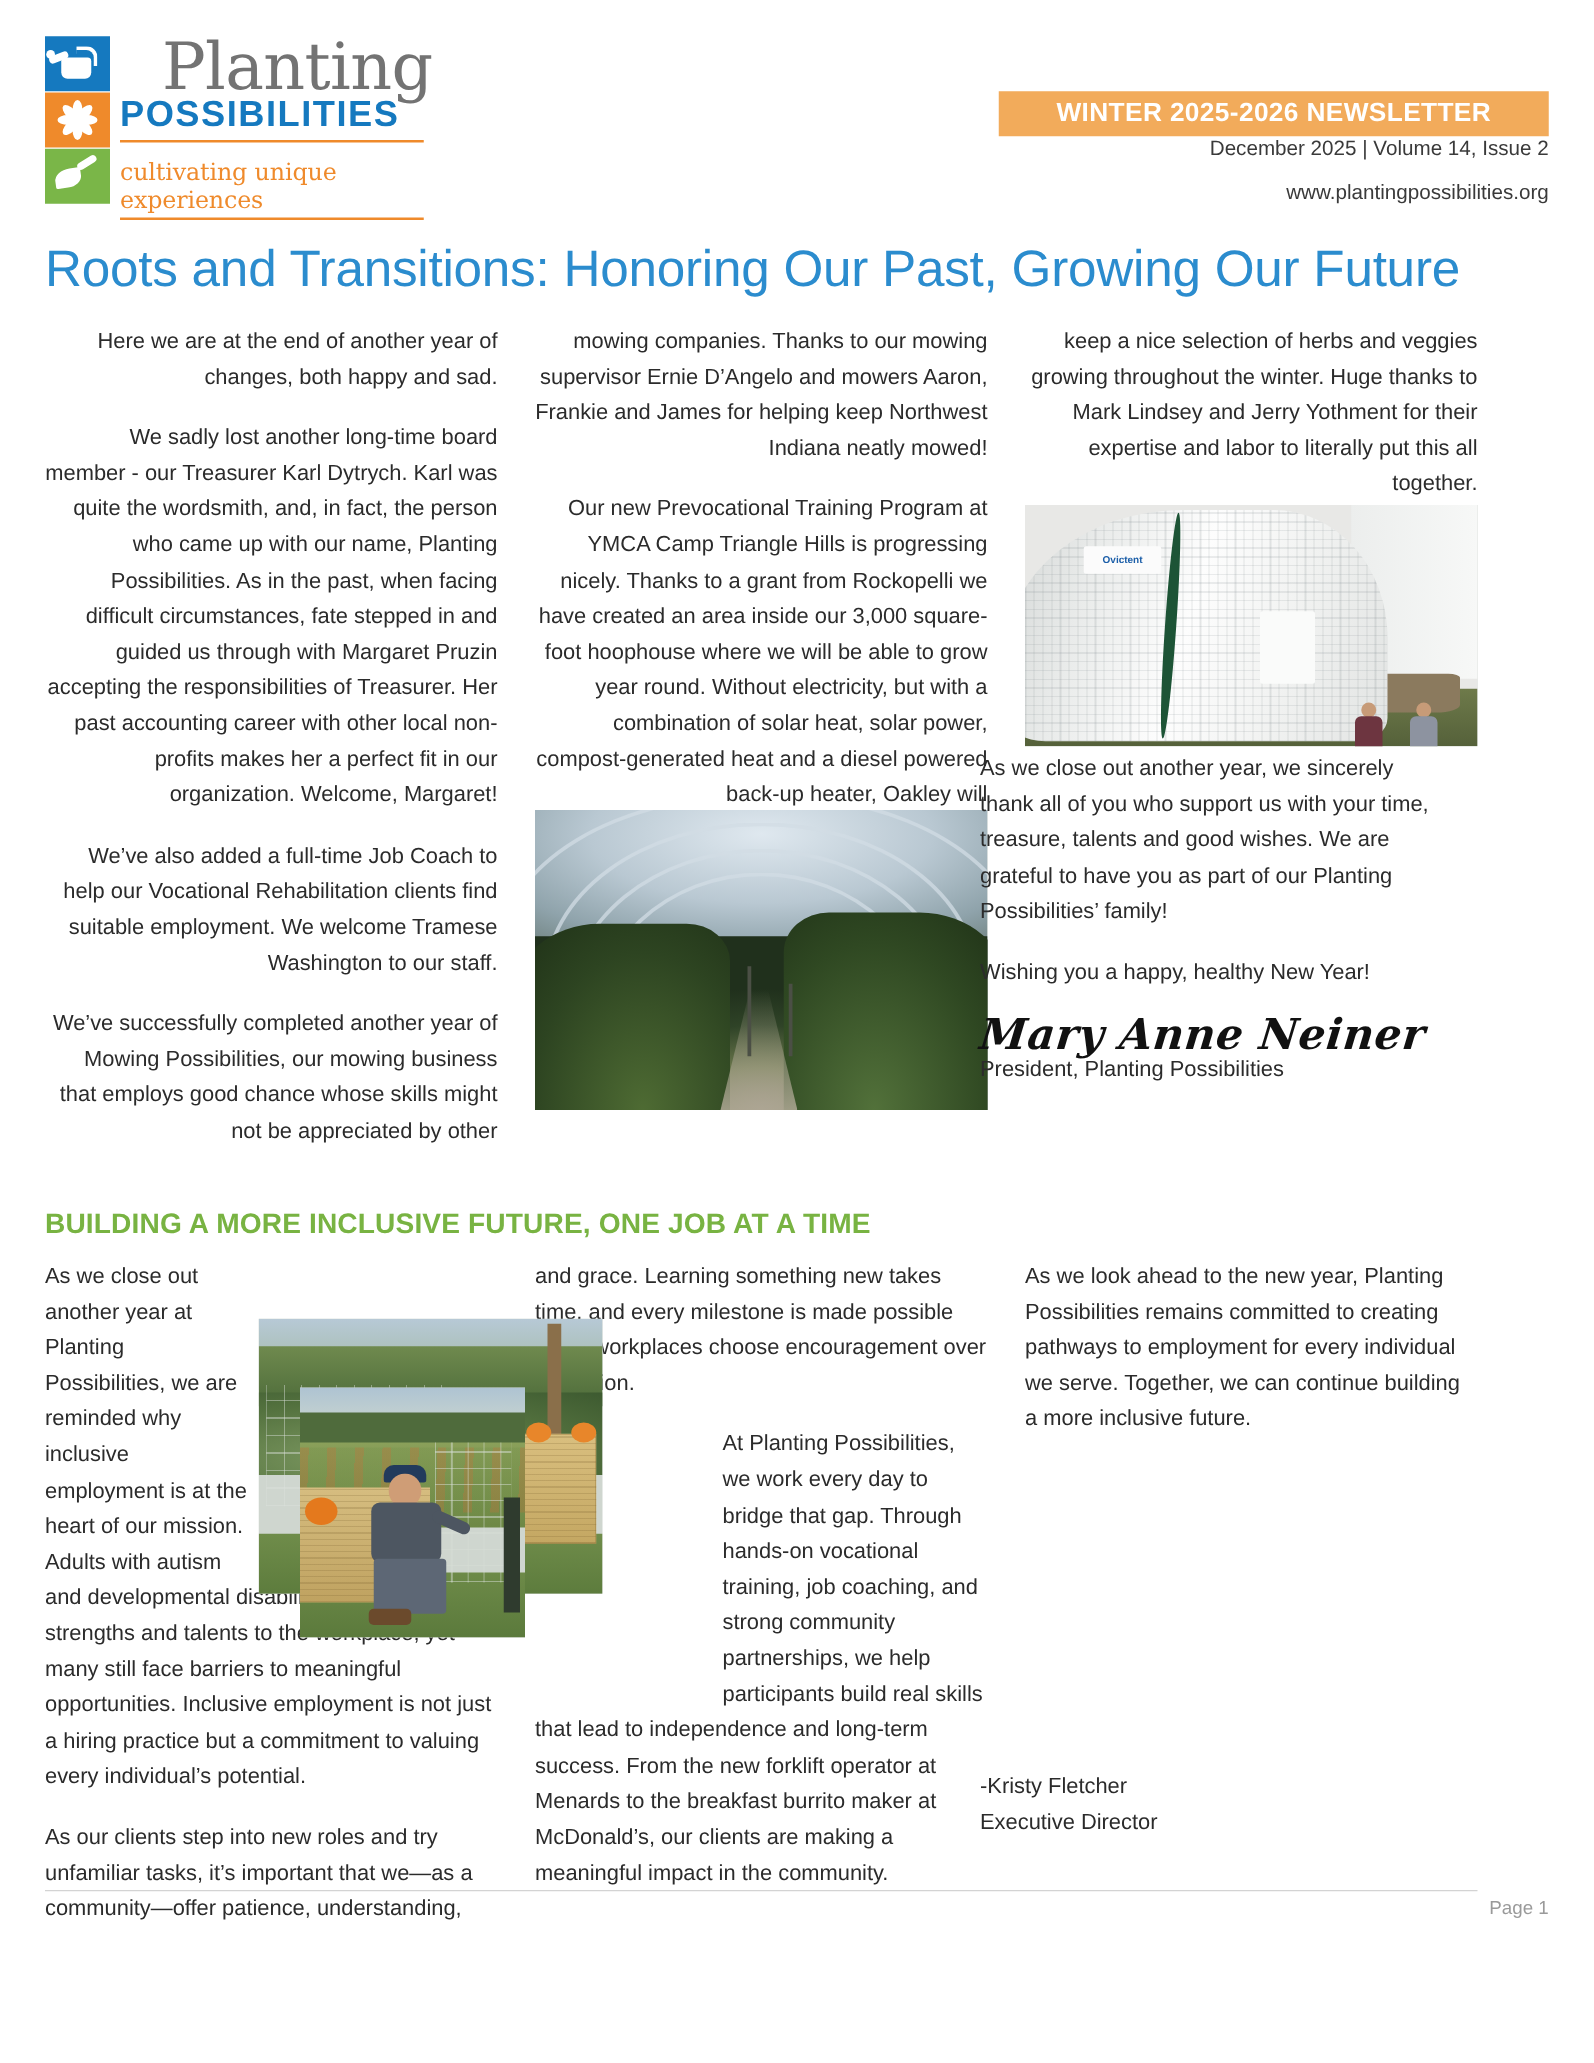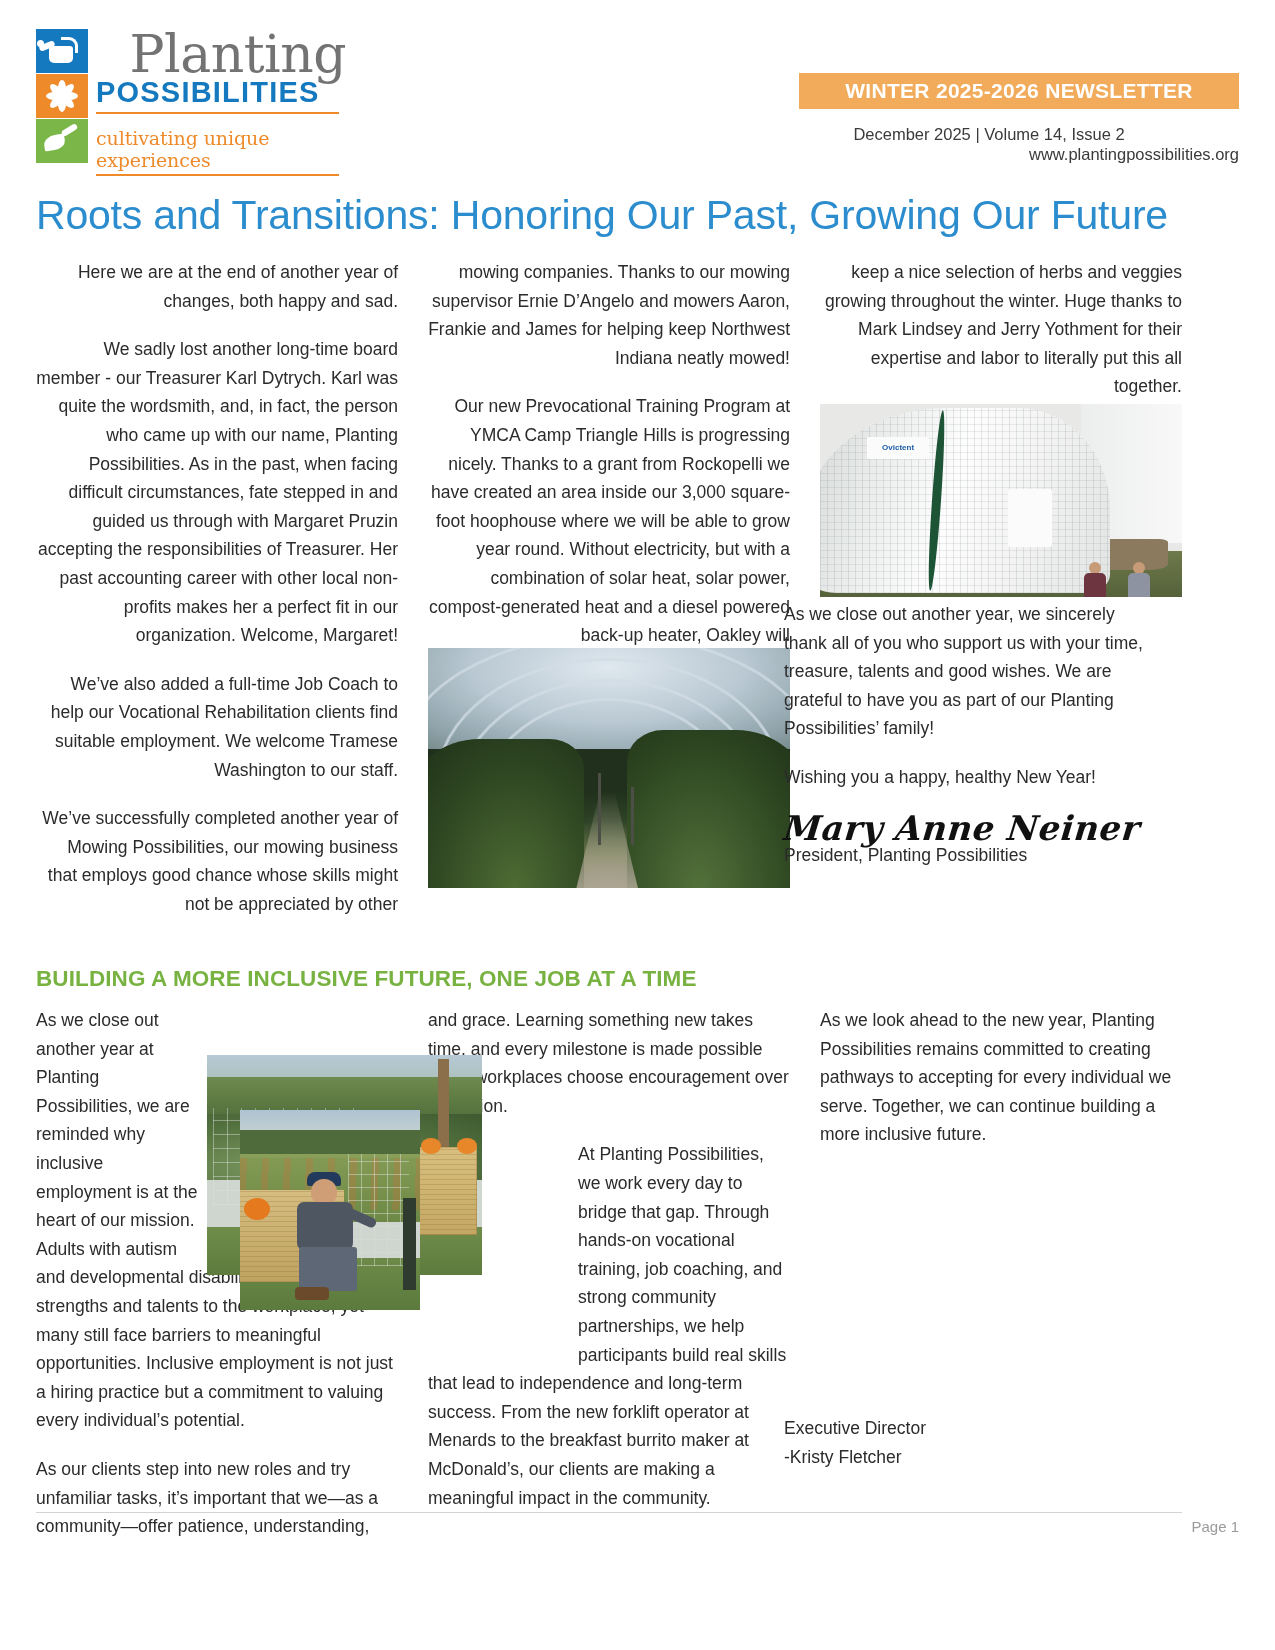--- a/index.html
+++ b/index.html
@@ -189,21 +189,21 @@
     justify-content: center;
   }
   .issue-line, .site-line {
     position: absolute;
     right: 36px;
     font-size: 16.5px;
     color: #3a3a3a;
     text-align: right;
     width: 500px;
   }
-  .issue-line { top: 125px; text-align: center; }
+  .issue-line { top: 110px; }
   .site-line  { top: 145px; }
 
   
   .headline {
     position: absolute;
     left: 36px;
     top: 192px;
     font-size: 41px;
     color: #2b8cce;
     font-weight: 400;
@@ -650,21 +650,21 @@
       <p>As our clients step into new roles and try unfamiliar tasks, it’s important that we—as a community—offer patience, understanding,</p>
     </div>
 
     <div class="col2b d2">
       <p>and grace. Learning something new takes time, and every milestone is made possible when workplaces choose encouragement over hesitation.</p>
       <div class="float-left-shim"></div>
       <p>At Planting Possibilities, we work every day to bridge that gap. Through hands-on vocational training, job coaching, and strong community partnerships, we help participants build real skills that lead to independence and long-term success. From the new forklift operator at Menards to the breakfast burrito maker at McDonald’s, our clients are making a meaningful impact in the community.</p>
     </div>
 
     <div class="col2b d3">
-      <p>As we look ahead to the new year, Planting Possibilities remains committed to creating pathways to accepting for every individual we serve. Together, we can continue building a more inclusive future.</p>
+      <p>As we look ahead to the new year, Planting Possibilities remains committed to creating pathways to employment for every individual we serve. Together, we can continue building a more inclusive future.</p>
     </div>
   </div>
 
   <div class="photo photo-orange-man">
     <div class="om-sky"></div>
     <div class="om-trees"></div>
     <div class="om-bushes"></div>
     <div class="om-grass"></div>
     <div class="om-fence"></div>
     <div class="om-post"></div>
@@ -699,20 +699,20 @@
       <div class="gm-cap"></div>
       <div class="gm-head"></div>
       <div class="gm-shirt"></div>
       <div class="gm-arm"></div>
       <div class="gm-pants"></div>
       <div class="gm-shoes"></div>
     </div>
   </div>
 
   <div class="signoff">
+    <div>-Kristy Fletcher</div>
     <div>Executive Director</div>
-    <div>-Kristy Fletcher</div>
   </div>
 
   <div class="footer-rule"></div>
   <div class="page-num">Page 1</div>
 
 </div>
 
 </body></html>

